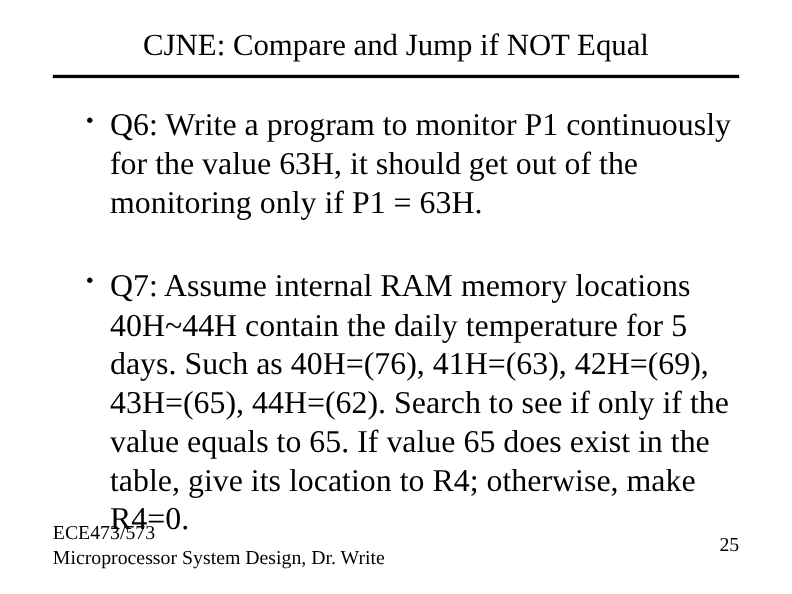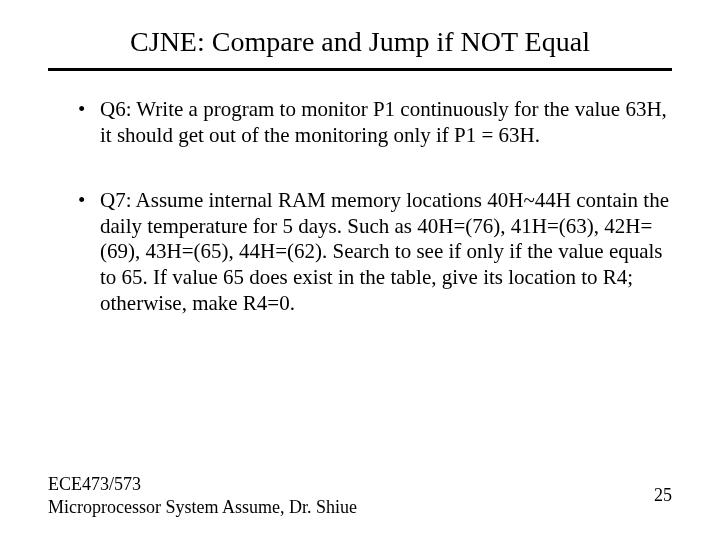--- a/index.html
+++ b/index.html
@@ -1,35 +1,35 @@
 <!DOCTYPE html>
 <html><head>
 <meta charset="utf-8">
 <style>
   * { margin: 0; padding: 0; box-sizing: border-box; }
   html, body { width: 720px; height: 540px; background: #fff; font-family: "Times New Roman", Times, serif; color: #000; }
   .slide { position: relative; width: 720px; height: 540px; padding: 20px 48px 0 48px; }
   .title { font-size: 28px; text-align: center; margin-top: 6px; margin-bottom: 10px; font-weight: 400; }
   .rule { border: none; border-top: 3px solid #000; margin-bottom: 26px; }
   .bullets { list-style: none; padding-left: 30px; }
-  .bullets li { position: relative; font-size: 21px; line-height: 1.22; margin-bottom: 40px; padding-left: 22px; }
+  .bullets li { position: relative; font-size: 29px; line-height: 1.22; margin-bottom: 40px; padding-left: 22px; }
   .bullets li::before { content: "•"; position: absolute; left: 0; top: 0; font-size: 21px; }
   .footer { position: absolute; left: 48px; right: 48px; bottom: 22px; display: flex; justify-content: space-between; align-items: center; font-size: 18px; }
   .footer-left { line-height: 1.25; }
 </style>
 </head>
 <body>
 
 <div class="slide">
   <h1 class="title">CJNE: Compare and Jump if NOT Equal</h1>
   <hr class="rule">
   <ul class="bullets">
     <li>Q6: Write a program to monitor P1 continuously for the value 63H, it should get out of the monitoring only if P1 = 63H.</li>
     <li>Q7: Assume internal RAM memory locations 40H~44H contain the daily temperature for 5 days. Such as 40H=(76), 41H=(63), 42H=(69), 43H=(65), 44H=(62). Search to see if only if the value equals to 65. If value 65 does exist in the table, give its location to R4; otherwise, make R4=0.</li>
   </ul>
   <div class="footer">
     <div class="footer-left">
       <div>ECE473/573</div>
-      <div>Microprocessor System Assume, Dr. Shiue</div>
+      <div>Microprocessor System Design, Dr. Write</div>
     </div>
     <div>25</div>
   </div>
 </div>
 
 </body></html>

